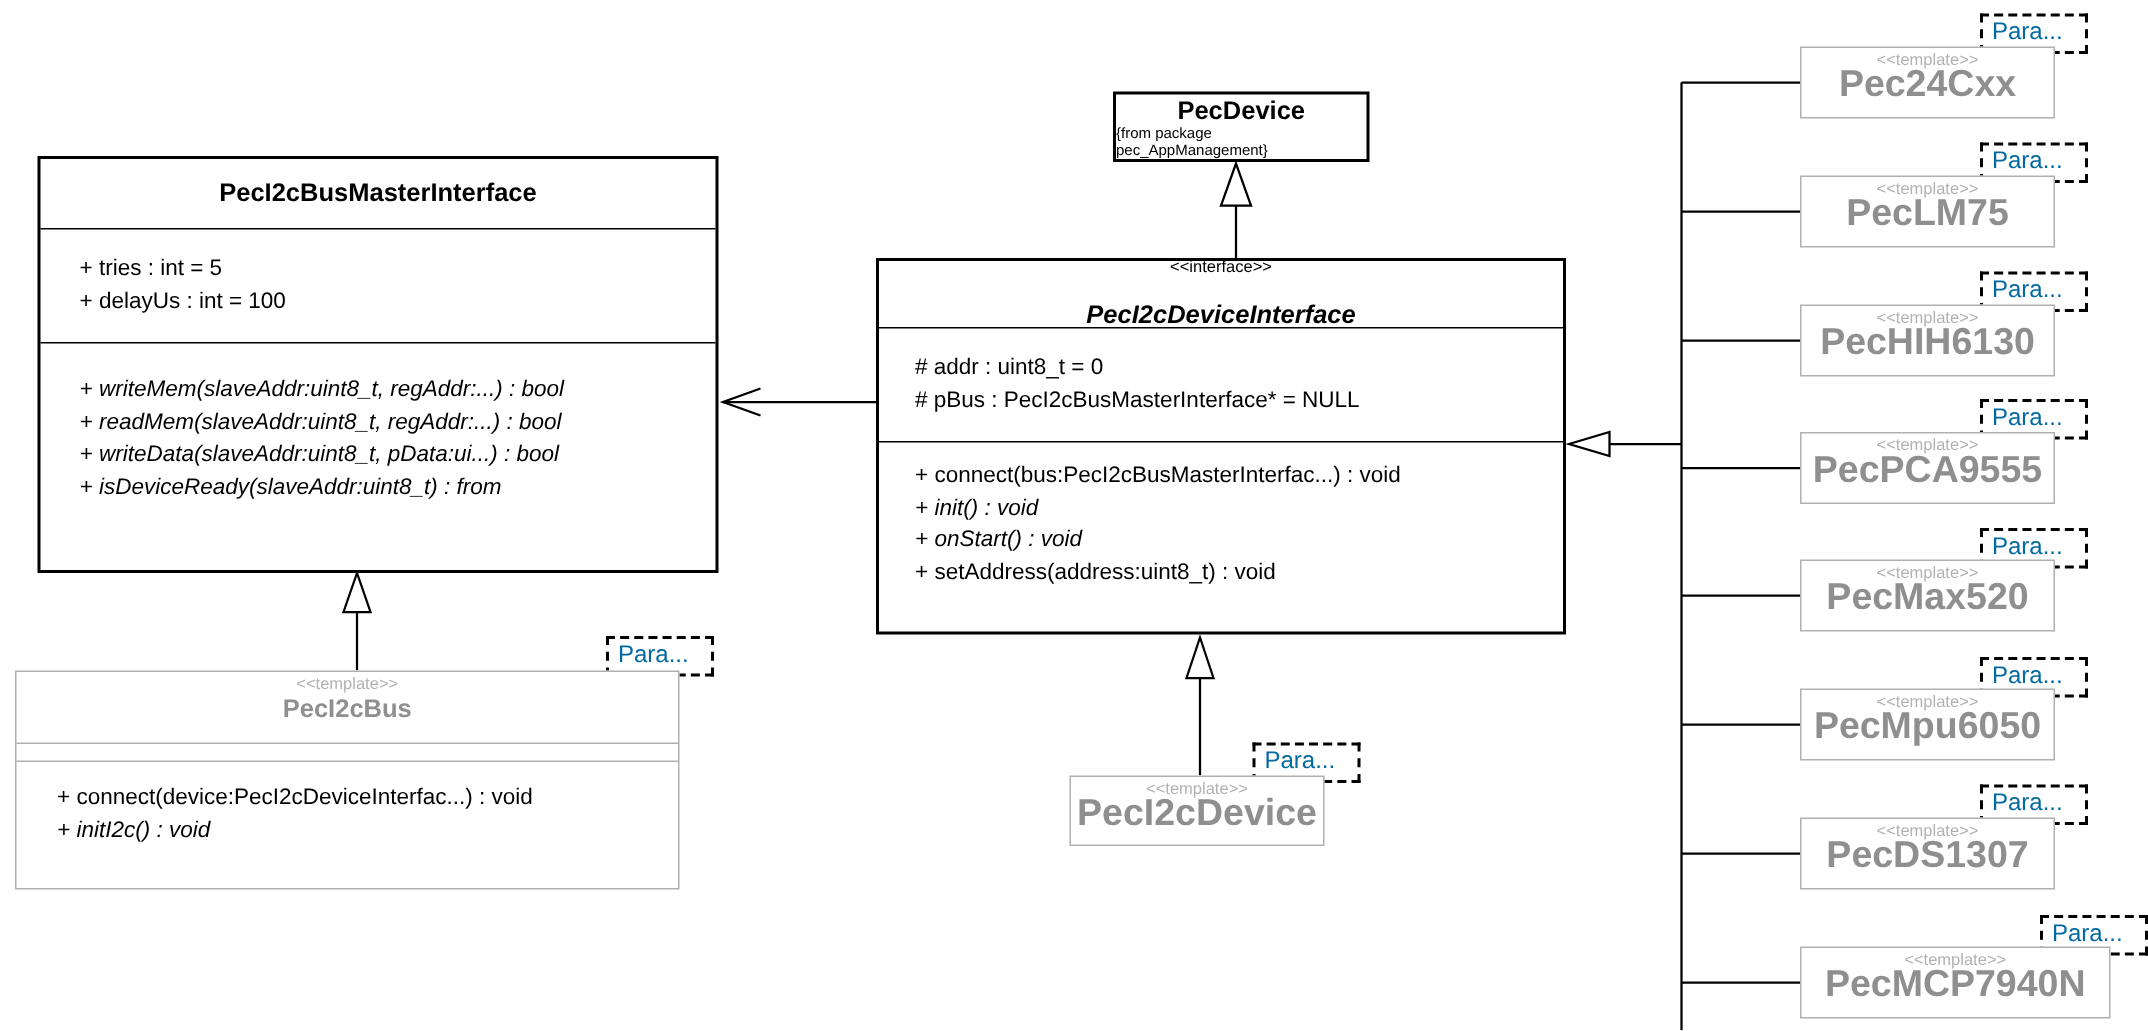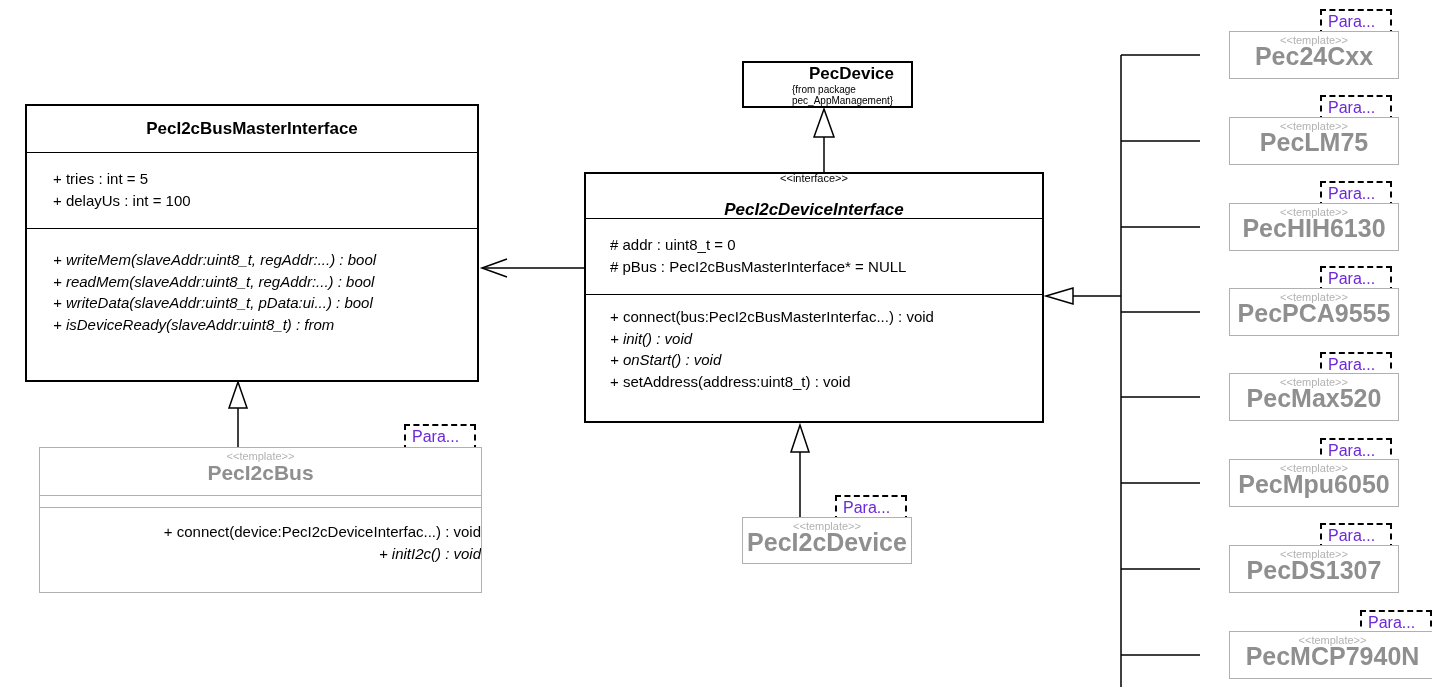--- a/index.html
+++ b/index.html
@@ -20,30 +20,30 @@
   .cls .cls-name{font-weight:bold;font-size:17px;color:#000;white-space:nowrap;}
   .cls .cls-name.it{font-style:italic;}
   .cls .stereo{font-size:11px;color:#000;line-height:11px;margin-bottom:16px;}
   .cls .subtitle{font-size:10px;color:#000;line-height:11px;}
   .compart{border-top:1px solid #000;box-sizing:border-box;overflow:hidden;}
   .memberline{font-size:15px;line-height:21.5px;color:#000;white-space:nowrap;}
   .memberline.it{font-style:italic;}
   
   .tpl{
     position:absolute;background:#ffffff;border:1px solid #b0b0b0;
-    box-sizing:border-box;z-index:3;text-align:center;margin-left:29px;
+    box-sizing:border-box;z-index:3;text-align:center;
   }
   .tpl .tpl-st{font-size:11px;color:#b2b2b2;line-height:12px;padding-top:2px;}
   .tpl .tpl-name{font-size:25px;font-weight:bold;color:#8f8f8f;line-height:21px;white-space:nowrap;}
   .tpl .compart-g{border-top:1px solid #b0b0b0;box-sizing:border-box;overflow:hidden;text-align:left;}
   
   .para{
     position:absolute;border:2px dashed #000;background:#ffffff;
     box-sizing:border-box;z-index:2;
-    font-size:16px;color:#6d28d9;padding:2px 6px 0 6px;white-space:nowrap;
+    font-size:16px;color:#0369a1;padding:2px 6px 0 6px;white-space:nowrap;
     height:27px;
   }
 </style>
 </head>
 <body>
 
 <div id="canvas">
 
   <svg class="wires" width="1432" height="687" viewBox="0 0 1432 687">
 
@@ -94,21 +94,21 @@
     </div>
     <div class="compart" style="height:152px;padding:20px 0 0 26px;">
       <div class="memberline it">+ writeMem(slaveAddr:uint8_t, regAddr:...) : bool</div>
       <div class="memberline it">+ readMem(slaveAddr:uint8_t, regAddr:...) : bool</div>
       <div class="memberline it">+ writeData(slaveAddr:uint8_t, pData:ui...) : bool</div>
       <div class="memberline it">+ isDeviceReady(slaveAddr:uint8_t) : from</div>
     </div>
   </div>
 
   <div class="cls" style="left:742px;top:61px;width:171px;height:47px;">
-    <div class="titlebar" style="height:43px;padding-left:48px;">
+    <div class="titlebar" style="height:43px;">
       <div class="cls-name">PecDevice</div>
       <div class="subtitle">{from package pec_AppManagement}</div>
     </div>
   </div>
 
   <div class="cls" style="left:584px;top:172px;width:460px;height:251px;">
     <div class="titlebar" style="height:44px;">
       <div class="stereo">&lt;&lt;interface&gt;&gt;</div>
       <div class="cls-name it">PecI2cDeviceInterface</div>
     </div>
@@ -120,24 +120,24 @@
       <div class="memberline">+ connect(bus:PecI2cBusMasterInterfac...) : void</div>
       <div class="memberline it">+ init() : void</div>
       <div class="memberline it">+ onStart() : void</div>
       <div class="memberline">+ setAddress(address:uint8_t) : void</div>
     </div>
   </div>
 
   <div class="tpl" style="left:10px;top:447px;width:443px;height:146px;">
     <div style="height:47px;">
       <div class="tpl-st">&lt;&lt;template&gt;&gt;</div>
-      <div class="tpl-name" style="font-size:21px;">PecI2cBus</div>
+      <div class="tpl-name" style="font-size:17px;">PecI2cBus</div>
     </div>
     <div class="compart-g" style="height:12px;"></div>
-    <div class="compart-g" style="height:86px;padding:13px 0 0 27px;text-align:right;">
+    <div class="compart-g" style="height:86px;padding:13px 0 0 27px;">
       <div class="memberline">+ connect(device:PecI2cDeviceInterfac...) : void</div>
       <div class="memberline it">+ initI2c() : void</div>
     </div>
   </div>
 
   <div class="tpl" style="left:713px;top:517px;width:170px;height:47px;">
     <div class="tpl-st">&lt;&lt;template&gt;&gt;</div>
     <div class="tpl-name">PecI2cDevice</div>
   </div>
 

